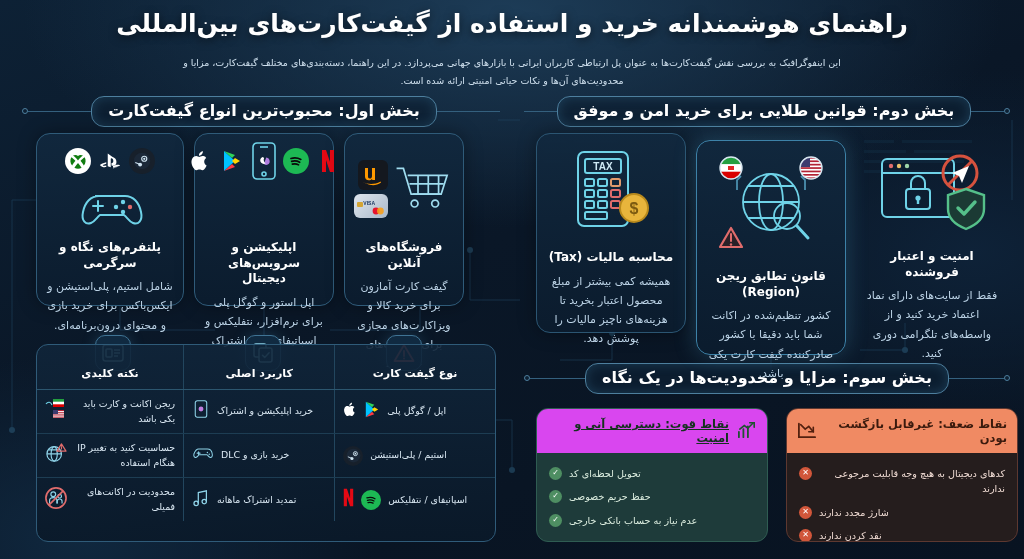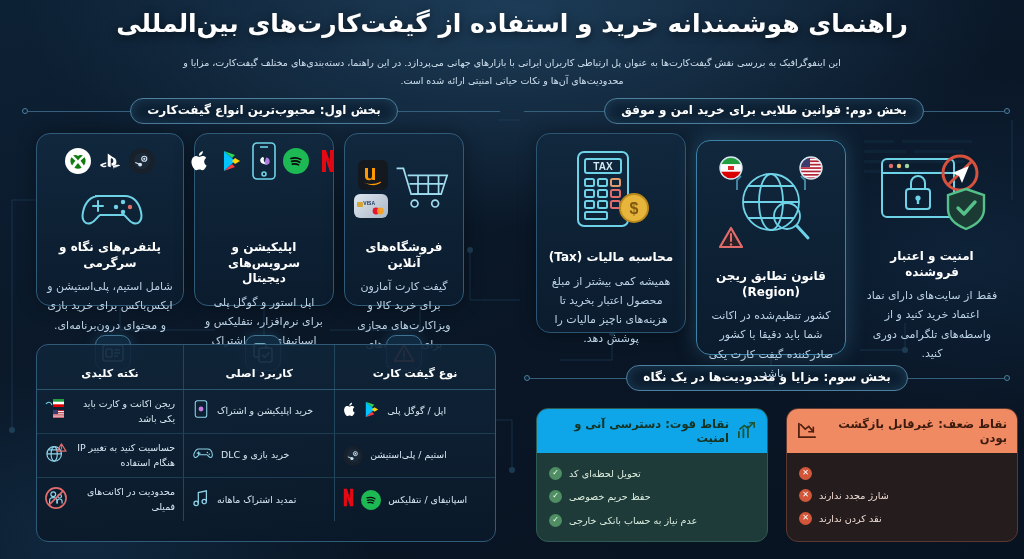--- a/index.html
+++ b/index.html
@@ -28,21 +28,21 @@
   }
   .subtitle {
     margin-top: 15px; font-size: 9.5px; line-height: 1.85; color: #cfe0ee;
     max-width: 660px; margin-left: auto; margin-right: auto;
   }
 
   
   .sec-head { position: absolute; display: flex; align-items: center; gap: 0; height: 26px; }
   .pill {
     border: 1px solid #4d7f9e; border-radius: 13px;
-    padding: 4px 16px 6px; font-size: 12px; font-weight: bold; color: #ffffff;
+    padding: 4px 16px 6px; font-size: 16px; font-weight: bold; color: #ffffff;
     background: rgba(13,32,51,.75); white-space: nowrap;
     box-shadow: 0 0 12px rgba(77,150,195,.25) inset;
   }
   .rule { height: 1px; background: #34607e; flex: 1; }
   .dot-end { width: 6px; height: 6px; border-radius: 50%; border: 1px solid #4d7f9e; background: #0d2033; flex: none; }
 
   #sec1 { top: 98px; left: 22px; width: 478px; }
   #sec2 { top: 98px; left: 524px; width: 486px; }
   #sec3 { top: 365px; left: 524px; width: 486px; }
 
@@ -116,21 +116,21 @@
     font-size: 11.5px; font-weight: bold; padding: 8px 10px;
   }
   .panel ul { list-style: none; padding: 9px 12px 11px; }
   .panel li { display: flex; align-items: flex-start; justify-content: flex-end; gap: 7px;
               font-size: 9.6px; line-height: 1.6; padding: 4px 0; text-align: right; }
   .bullet { width: 13px; height: 13px; border-radius: 50%; flex: none; margin-top: 1px;
             display: flex; align-items: center; justify-content: center; font-size: 8px; color: #fff; font-weight: bold; }
 
   #pros { top: 408px; left: 536px; width: 232px; height: 134px;
           background: #1e3b3a; border: 1px solid #2f5c52; }
-  #pros .ph { background: #0ea5e9; color: #14321f; }
+  #pros .ph { background: #d946ef; color: #14321f; text-decoration: underline; }
   #pros .bullet { background: #4e8e62; }
   #pros li { color: #dff0e2; }
 
   #cons { top: 408px; left: 786px; width: 232px; height: 134px;
           background: #251d1d; border: 1px solid #5d3830; }
   #cons .ph { background: #f08a63; color: #3a1a0d; }
   #cons .bullet { background: #d1563a; }
   #cons li { color: #f3ded6; }
 
   .mini-ico { width: 18px; height: 18px; flex: none; }
@@ -626,20 +626,21 @@
       <svg width="20" height="18" viewBox="0 0 22 20" fill="none" stroke="#52200f" stroke-width="2" stroke-linecap="round">
           <line x1="2" y1="18" x2="20" y2="18"></line>
           <line x1="2" y1="18" x2="2" y2="3"></line>
           <path d="M4 4l5 5 4-3 5 6" stroke-width="1.8"></path>
           <path d="M18 7v5h-5" stroke-width="1.8"></path>
         </svg>
     </span>
   </div>
   <ul>
     <li>
+      <span>کدهای دیجیتال به هیچ وجه قابلیت مرجوعی ندارند</span>
       <span class="bullet">✕</span>
     </li>
     <li>
       <span>شارژ مجدد ندارند</span>
       <span class="bullet">✕</span>
     </li>
     <li>
       <span>نقد کردن ندارند</span>
       <span class="bullet">✕</span>
     </li>

